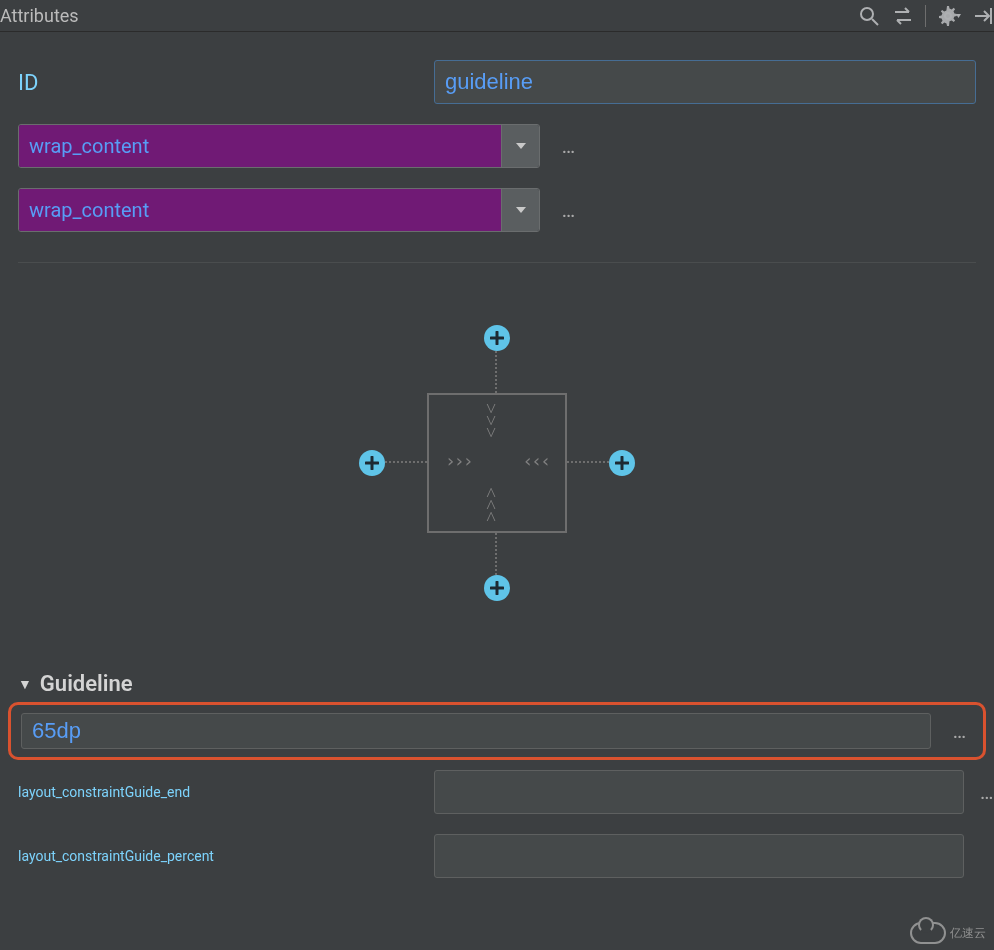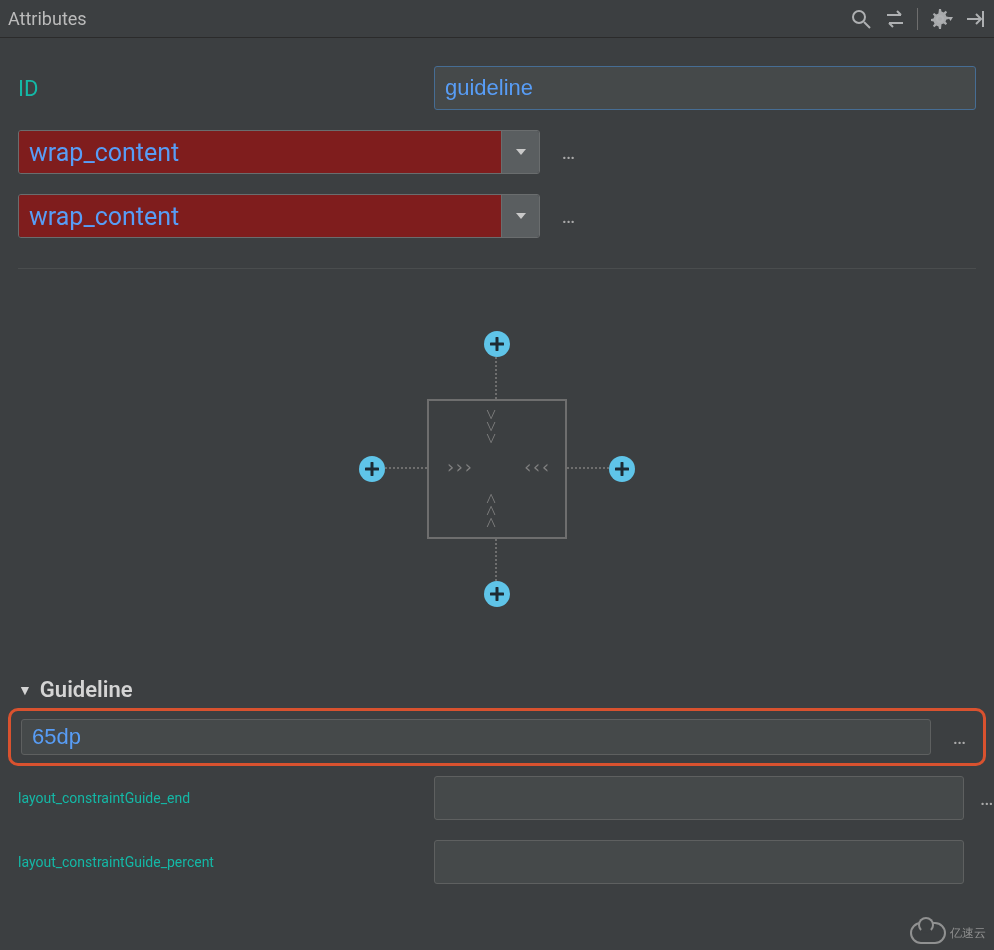--- a/index.html
+++ b/index.html
@@ -7,45 +7,45 @@
     background: #3c3f41;
     color: #bbbbbb;
     font-family: -apple-system, BlinkMacSystemFont, "Segoe UI", Roboto, sans-serif;
     font-size: 21px;
     width: 994px;
     height: 950px;
     overflow: hidden;
     position: relative;
   }
   .panel-header {
-    height: 38px;
+    height: 32px;
     display: flex;
     align-items: center;
-    padding: 0 8px;
+    padding: 0 0;
     border-bottom: 1px solid #2b2b2b;
     justify-content: space-between;
     background: #3c3f41;
   }
   .panel-title { font-size: 18px; color: #bbbbbb; }
   .panel-toolbar { display: flex; align-items: center; gap: 10px; }
   .panel-toolbar svg { display: block; }
   .tb-sep { width: 1px; height: 22px; background: #6e6e6e; }
 
   .content { padding: 18px 0 0 0; }
 
   .row {
     display: flex;
     align-items: center;
     padding: 10px 18px;
     gap: 16px;
     min-height: 60px;
   }
   .row-label {
     flex: 0 0 400px;
-    color: #14b8a6;
+    color: #7dd3fc;
     font-size: 22px;
   }
   .row-input {
     flex: 1;
     height: 44px;
     background: #45494a;
     border: 1px solid #5e6060;
     border-radius: 3px;
     color: #589df6;
     font-size: 22px;
@@ -55,22 +55,22 @@
   .row-input.selected { border: 1px solid #466d94; }
   .select-wrap {
     flex: 0 0 522px;
     height: 44px;
     border: 1px solid #6a6d6e;
     border-radius: 3px;
     display: flex; align-items: stretch;
     overflow: hidden;
   }
   .select-wrap .sval {
-    flex: 1; background: #7f1d1d; color: #589df6;
-    font-size: 25px;
+    flex: 1; background: #701a75; color: #589df6;
+    font-size: 20px;
     display: flex; align-items: center; padding: 0 10px;
   }
   .select-wrap .sbtn {
     width: 38px; background: #5a5e60;
     border-left: 1px solid #6a6d6e;
     display:flex; align-items:center; justify-content:center;
   }
   .more-dots { width: 26px; color: #aaaaaa; font-size: 20px; text-align:center; letter-spacing: 1px;}
   .hr { height: 1px; background: #4a4d4e; margin: 20px 18px 0 18px;}
 

